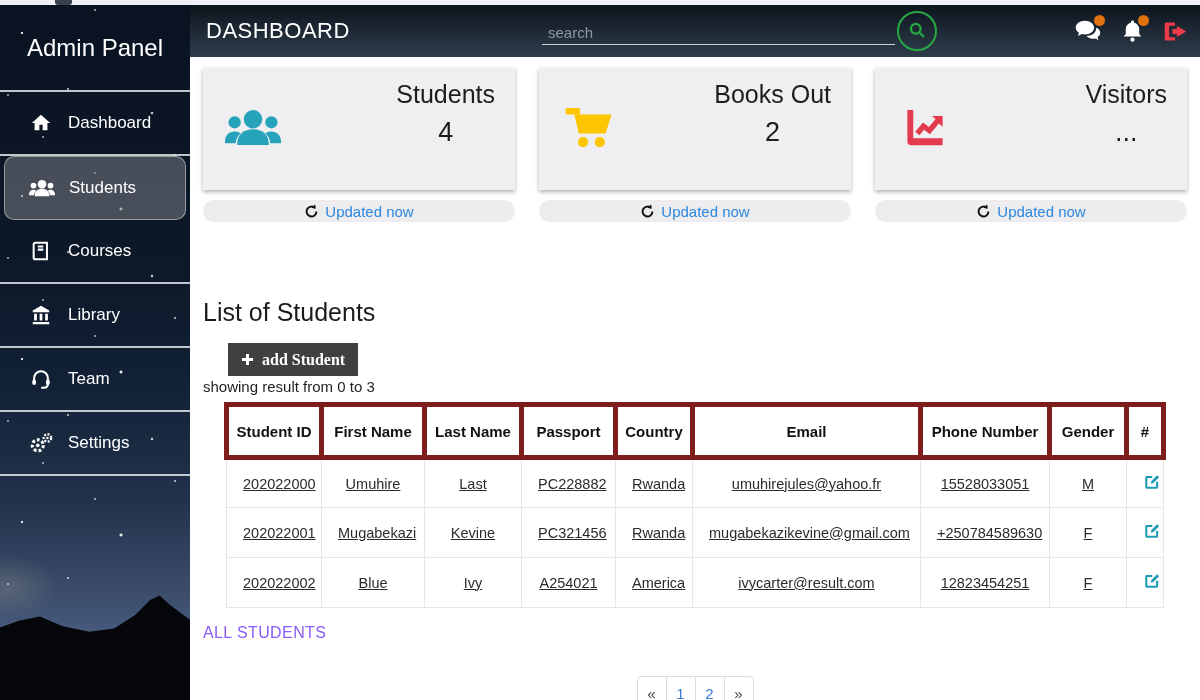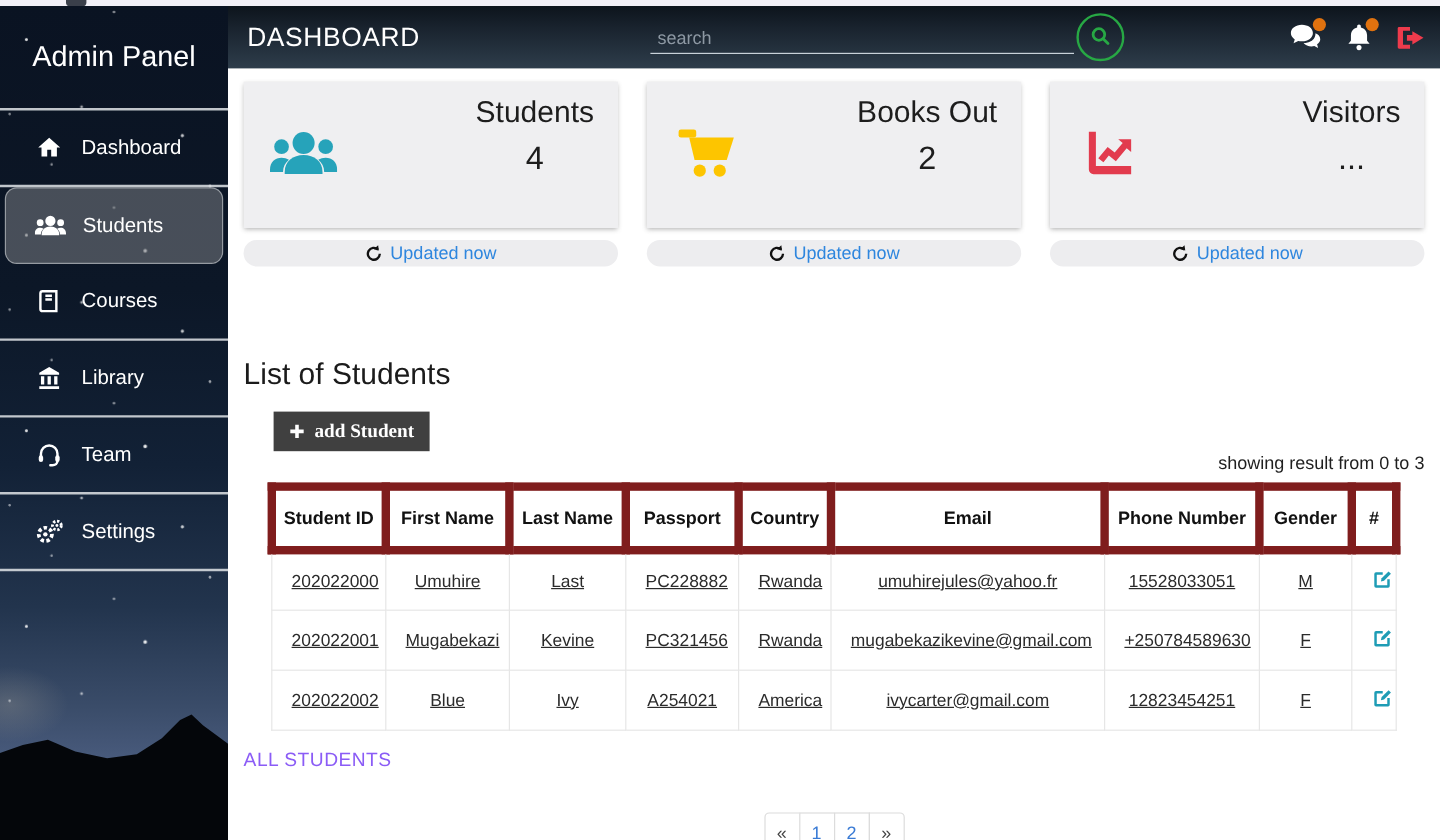--- a/index.html
+++ b/index.html
@@ -72,25 +72,25 @@
   .refresh{width:15px;height:15px;color:#111;display:inline-flex;}
   .refresh svg{width:100%;height:100%;}
 
   .section-title{text-align:left;font-size:25px;color:#1b1b1b;margin-top:76px;line-height:29px;}
   .toolbar{margin-top:16px;padding-left:25px;height:33px;}
   .add-btn{background:#404040;color:#fff;border:none;display:inline-flex;align-items:center;gap:8px;
     padding:7px 13px;cursor:pointer;height:33px;}
   .add-btn .plus{width:13px;height:13px;display:inline-flex;color:#fff;}
   .add-btn .plus svg{width:100%;height:100%;}
   .add-btn .lbl{font-family:"Liberation Serif",serif;font-weight:bold;font-size:16px;}
-  .showing{text-align:right;font-size:15px;color:#1f1f1f;margin-top:1px;height:19px;line-height:19px;}
+  .showing{text-align:left;font-size:15px;color:#1f1f1f;margin-top:1px;height:19px;line-height:19px;}
 
   table.students{width:937px;margin:6px auto 0;border-collapse:collapse;table-layout:fixed;
     text-align:center;font-size:14.5px;color:#2b2b2b;}
-  table.students th{height:53px;font-size:15px;font-weight:bold;color:#111;border:7px solid #7f1d1d;padding:0 4px;}
+  table.students th{height:53px;font-size:15px;font-weight:bold;color:#111;border:5px solid #7f1d1d;padding:0 4px;}
   table.students td{height:50px;border:1px solid #e6e6e6;padding:0 16px;overflow:hidden;text-decoration:underline;}
   .edit-btn{display:inline-flex;width:18px;height:18px;cursor:pointer;color:#1e9cb5;}
   .edit-btn svg{width:100%;height:100%;}
 
   .all-students{text-align:left;color:#8b5cf6;font-size:16px;margin-top:16px;height:19px;letter-spacing:.4px;}
   .pagination{display:flex;justify-content:center;margin-top:33px;}
   .page-btn{min-width:30px;height:34px;border:1px solid #dcdcdc;background:#fff;display:flex;
     align-items:center;justify-content:center;font-size:15px;color:#444;margin-left:-1px;cursor:pointer;padding:0 9px;}
   .page-btn:first-child{border-radius:4px 0 0 4px;margin-left:0;}
   .page-btn:last-child{border-radius:0 4px 4px 0;}
@@ -359,21 +359,21 @@
                     <path d="M8.6 11.7l.7-2.9 6.4-6.4 2.2 2.2-6.4 6.4z"></path>
                   </svg>
                 </span></td>
             </tr>
             <tr>
               <td>202022002</td>
               <td>Blue</td>
               <td>Ivy</td>
               <td>A254021</td>
               <td>America</td>
-              <td>ivycarter@gmail.com</td>
+              <td>ivycarter@result.com</td>
               <td>12823454251</td>
               <td>F</td>
               <td><span class="edit-btn">
                   <svg viewBox="0 0 20 20" fill="currentColor">
                     <path d="M2.5 4.8A1.6 1.6 0 0 1 4.1 3.2h6.2v2.3H4.8v9.7h9.7v-5.6h2.3v6.3a1.6 1.6 0 0 1-1.6 1.6H4.1a1.6 1.6 0 0 1-1.6-1.6z"></path>
                     <path d="M8.6 11.7l.7-2.9 6.4-6.4 2.2 2.2-6.4 6.4z"></path>
                   </svg>
                 </span></td>
             </tr>
           </tbody>

